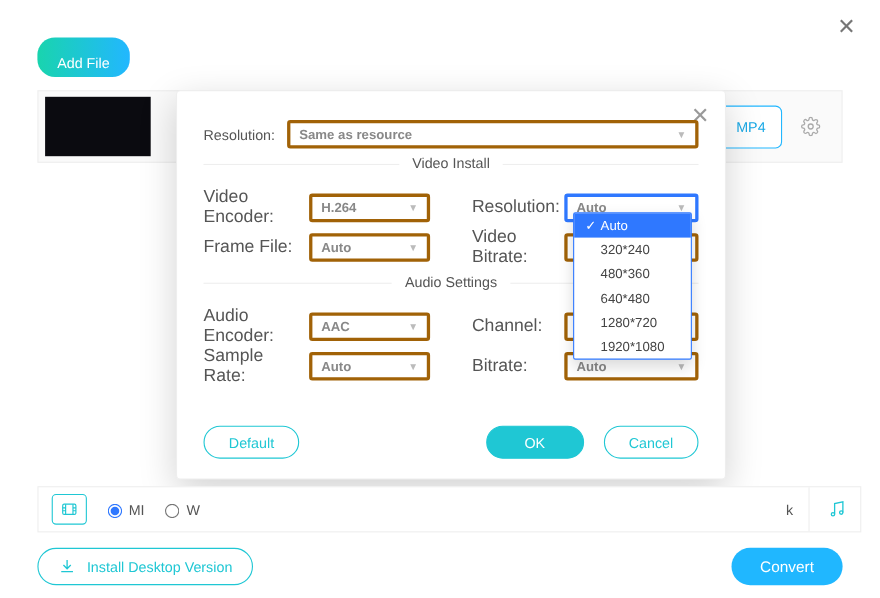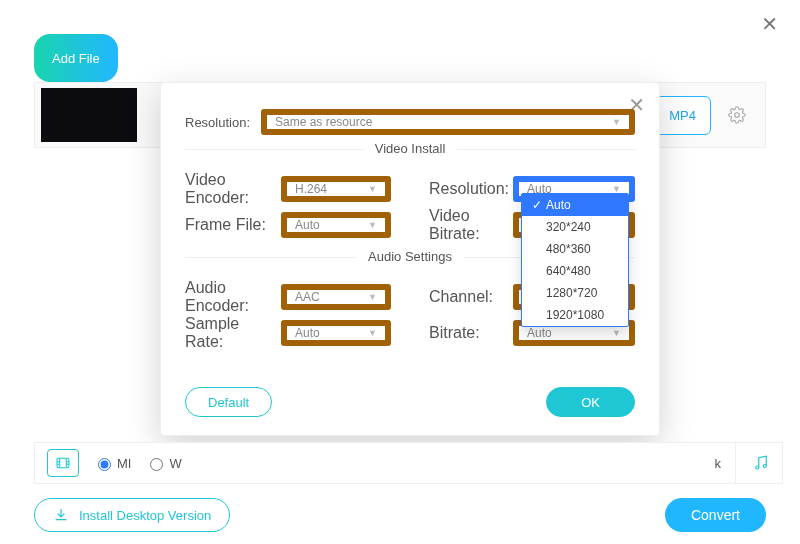--- a/index.html
+++ b/index.html
@@ -1,19 +1,19 @@
 <!DOCTYPE html>
 <html><head>
 <meta charset="utf-8">
 <style>
   * { box-sizing: border-box; font-family: -apple-system, "Segoe UI", Arial, sans-serif; }
   html,body { margin:0; padding:0; width:800px; height:544px; background:#fff; overflow:hidden; color:#333; }
   .top-close { position:absolute; top:12px; right:22px; font-size:20px; color:#777; font-weight:200; cursor:pointer; }
   .add-file {
-    position:absolute; top:34px; left:34px; height:48px; padding:16px 18px;
+    position:absolute; top:34px; left:34px; height:36px; padding:16px 18px;
     border:none; border-radius:16px; color:#fff; font-size:13px;
     background:linear-gradient(90deg,#19D4AE,#22B7FF); cursor:pointer;
   }
   .file-row {
     position:absolute; top:82px; left:34px; right:34px; height:66px;
     background:#fafafa; border:1px solid #eee; display:flex; align-items:center;
     padding:6px 14px 6px 6px;
   }
   .thumb { width:96px; height:54px; background:#0b0b10; }
   .row-spacer { flex:1; }
@@ -27,23 +27,24 @@
   
   .dialog {
     position:absolute; top:82px; left:160px; width:500px; height:354px;
     background:#fff; border:1px solid #eee; border-radius:4px;
     box-shadow:0 10px 34px rgba(0,0,0,0.18); padding:18px 24px;
   }
   .dialog .close { position:absolute; top:10px; right:14px; font-size:20px; color:#999; font-weight:200; cursor:pointer; }
   .row { display:flex; align-items:center; font-size:13px; margin:8px 0; }
   .lbl { color:#555; }
   .dd {
-    height:26px; background:#fff; border:6px solid #a16207; border-radius:3px;
+    height:26px; background:#fff; border:3px solid #a16207; border-radius:3px;
     display:inline-flex; align-items:center; padding:0 8px; color:#888; font-size:12px; cursor:pointer;
     position:relative;
+    font-weight:bold;
   }
   .dd .caret { margin-left:auto; color:#bbb; font-size:9px; }
   .section-title {
     text-align:center; font-size:13px; color:#555; position:relative;
     border-top:1px solid #eee; margin:14px 0 6px;
   }
   .section-title span { position:relative; top:-9px; background:#fff; padding:0 12px; }
   .grid2 { display:grid; grid-template-columns:1fr 1fr; column-gap:38px; }
   .cell { display:flex; align-items:center; }
   .cell .lbl { width:96px; }
@@ -187,20 +188,21 @@
           <span>Auto</span>
           <span class="caret">▼</span>
         </div>
     </div>
   </div>
 
   <div class="btn-row">
     <div class="pill">Default</div>
     <div style="flex:1"></div>
     <div class="pill primary" style="padding:0 34px">OK</div>
+    <div class="pill">Cancel</div>
   </div>
 </div>
 
 <div class="menu">
   <div class="item sel">
       <span class="chk">✓</span>
       <span>Auto</span>
     </div>
   <div class="item">
       <span class="chk"></span>

